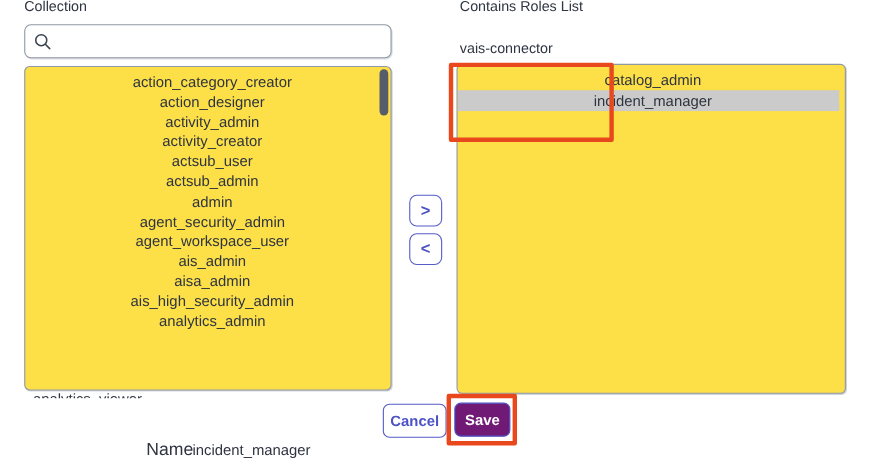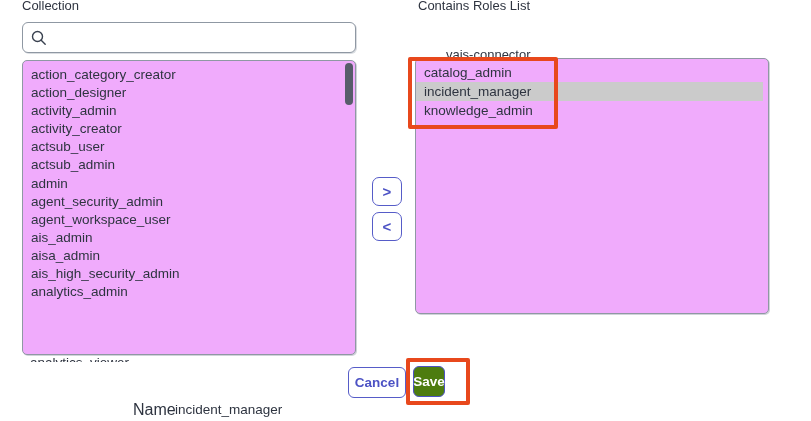--- a/index.html
+++ b/index.html
@@ -14,21 +14,21 @@
   }
   .static-label {
     position: absolute;
     font-size: 13px;
     line-height: 15px;
     color: #2e3440;
     white-space: nowrap;
   }
   .collection-label { left: 22px; top: -2px; }
   .contains-label   { left: 418px; top: -2px; }
-  .subtitle-label   { left: 418px; top: 47px; margin-left: 28px; }
+  .subtitle-label   { left: 418px; top: 36px; }
 
   
   .search-box {
     position: absolute;
     left: 22px; top: 22px;
     width: 334px; height: 31px;
     border: 1px solid #8f98a3;
     border-radius: 6px;
     box-sizing: border-box;
     background: #fff;
@@ -47,26 +47,27 @@
     left: 8px; top: 7px;
     width: 16px; height: 16px;
   }
 
   
   .listbox {
     position: absolute;
     border: 1px solid #8f98a3;
     border-radius: 5px;
     box-sizing: border-box;
-    background: #f0abfc;
+    background: #fde047;
     box-shadow: 1px 1px 0 rgba(150,158,170,0.45);
     overflow: hidden;
+    text-align: center;
   }
   .left-list  { left: 22px;  top: 60px; width: 334px; height: 295px; padding: 5px 0 0 8px; }
-  .right-list { left: 415px; top: 58px; width: 354px; height: 256px; padding: 4px 0 0 0; }
+  .right-list { left: 415px; top: 58px; width: 354px; height: 300px; padding: 4px 0 0 0; }
 
   .left-list .list-item {
     font-size: 13.5px;
     line-height: 18.1px;
     white-space: nowrap;
   }
   .right-list .list-item {
     font-size: 13.5px;
     line-height: 19px;
     height: 19px;
@@ -129,22 +130,22 @@
     cursor: pointer;
     padding: 0;
   }
   .cancel-btn {
     left: 348px; top: 367px; width: 58px;
     background: #fff;
     border: 1.5px solid #565cc8;
     color: #4c52c4;
   }
   .save-btn {
-    left: 413px; top: 366px; width: 32px;
-    background: #4d7c0f;
+    left: 413px; top: 366px; width: 51px;
+    background: #701a75;
     border: 1.5px solid #4c52c4;
     color: #ffffff;
   }
 
   
   .annotation {
     position: absolute;
     border: 4px solid #e8481c;
     border-radius: 2px;
     box-sizing: border-box;
@@ -196,21 +197,20 @@
 
   <button class="arrow-btn arrow-add">&gt;</button>
   <button class="arrow-btn arrow-remove">&lt;</button>
 
   <div class="static-label contains-label">Contains Roles List</div>
   <div class="static-label subtitle-label">vais-connector</div>
 
   <div class="listbox right-list">
     <div class="list-item">catalog_admin</div>
     <div class="list-item selected">incident_manager</div>
-    <div class="list-item">knowledge_admin</div>
   </div>
 
   <button class="btn cancel-btn">Cancel</button>
   <button class="btn save-btn">Save</button>
 
   <div class="annotation annotation-roles"></div>
   <div class="annotation annotation-save"></div>
 
   <div class="static-label name-label">Name</div>
   <div class="static-label name-value">incident_manager</div>

